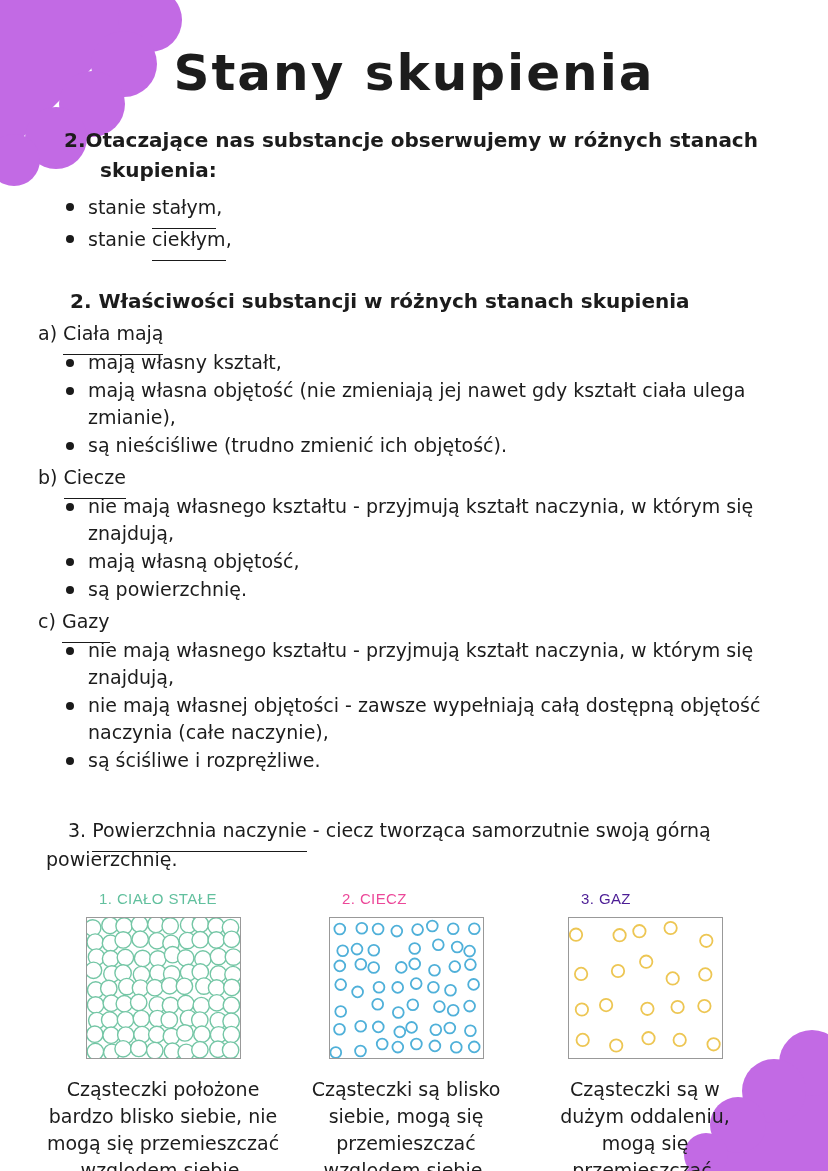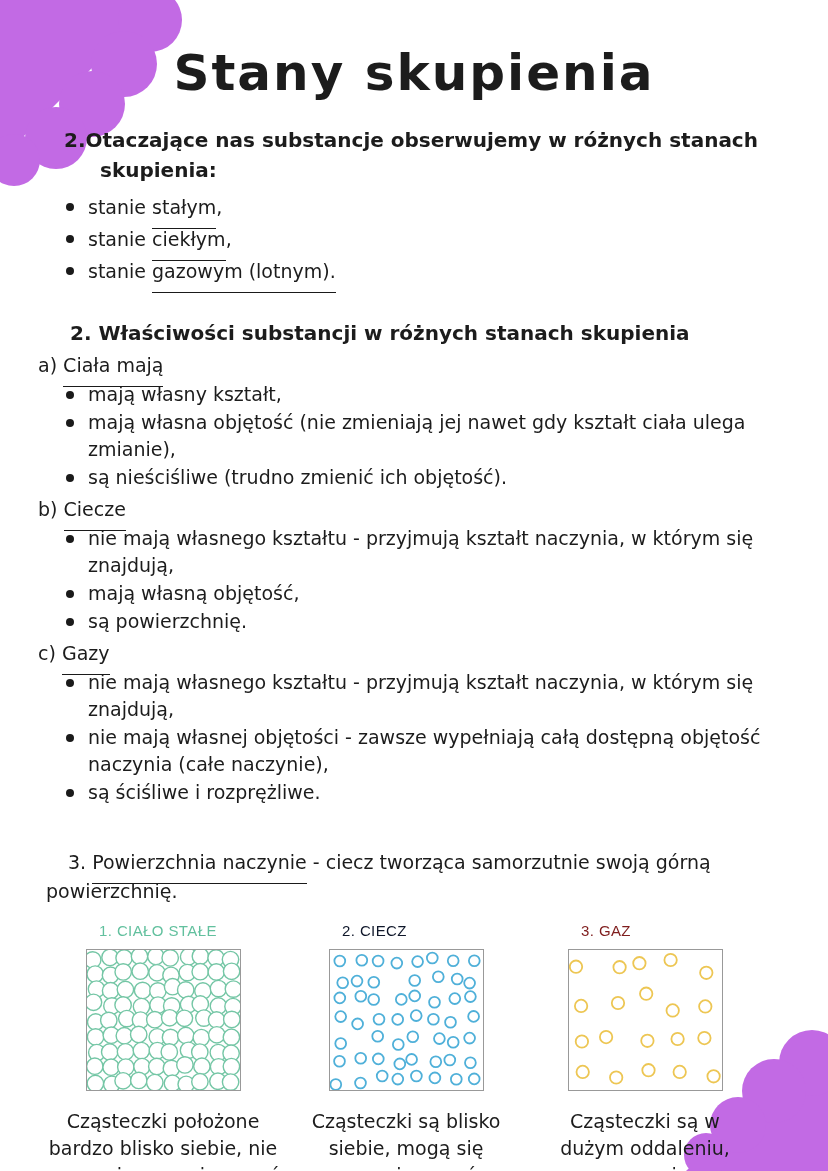--- a/index.html
+++ b/index.html
@@ -136,23 +136,20 @@
 
     <h1 class="title">Stany skupienia</h1>
 
     <p class="s1-heading">2.Otaczające nas substancje obserwujemy w różnych stanach skupienia:</p>
     <ul class="dots">
       <li>
         <span>stanie </span><span class="u">stałym</span><span>,</span>
       </li>
       <li>
         <span>stanie </span><span class="u">ciekłym</span><span>,</span>
-      </li>
-      <li>
-        <span>stanie </span><span class="u">gazowym (lotnym).</span><span></span>
       </li>
     </ul>
 
     <p class="s2-heading">2. Właściwości substancji w różnych stanach skupienia</p>
 
     <div class="group">
       <p class="group-title">
         <span>a)</span>&nbsp;<span class="u">Ciała mają</span>
       </p>
       <ul class="dots">
@@ -283,21 +280,21 @@
               <circle cx="99.2" cy="134.3" r="8.2" fill="#ffffff" stroke="#74c6a5" stroke-width="1.4"></circle>
               <circle cx="112.9" cy="131.7" r="8.2" fill="#ffffff" stroke="#74c6a5" stroke-width="1.4"></circle>
               <circle cx="130.9" cy="131.2" r="8.2" fill="#ffffff" stroke="#74c6a5" stroke-width="1.4"></circle>
               <circle cx="143.6" cy="132.1" r="8.2" fill="#ffffff" stroke="#74c6a5" stroke-width="1.4"></circle>
             </svg>
         </div>
         <figcaption>Cząsteczki położone bardzo blisko siebie, nie mogą się przemieszczać względem siebie.</figcaption>
       </figure>
 
       <figure class="figcol">
-        <div class="figlabel" style="color: #0f172a;">2. CIECZ</div>
+        <div class="figlabel" style="color: #ec4899;">2. CIECZ</div>
         <div class="box" style="border-color: rgb(153, 153, 153);">
           <svg class="particles" width="153" height="140" viewBox="0 0 153 140" aria-hidden="true">
               <circle cx="9.8" cy="11.0" r="5.4" fill="#ffffff" stroke="#4fb0d9" stroke-width="1.8"></circle>
               <circle cx="31.8" cy="10.3" r="5.4" fill="#ffffff" stroke="#4fb0d9" stroke-width="1.8"></circle>
               <circle cx="48.1" cy="11.0" r="5.4" fill="#ffffff" stroke="#4fb0d9" stroke-width="1.8"></circle>
               <circle cx="66.8" cy="13.1" r="5.4" fill="#ffffff" stroke="#4fb0d9" stroke-width="1.8"></circle>
               <circle cx="87.6" cy="11.6" r="5.4" fill="#ffffff" stroke="#4fb0d9" stroke-width="1.8"></circle>
               <circle cx="102.3" cy="8.0" r="5.4" fill="#ffffff" stroke="#4fb0d9" stroke-width="1.8"></circle>
               <circle cx="123.2" cy="10.7" r="5.4" fill="#ffffff" stroke="#4fb0d9" stroke-width="1.8"></circle>
               <circle cx="144.3" cy="10.7" r="5.4" fill="#ffffff" stroke="#4fb0d9" stroke-width="1.8"></circle>
@@ -346,21 +343,21 @@
               <circle cx="86.4" cy="126.0" r="5.4" fill="#ffffff" stroke="#4fb0d9" stroke-width="1.8"></circle>
               <circle cx="104.9" cy="127.9" r="5.4" fill="#ffffff" stroke="#4fb0d9" stroke-width="1.8"></circle>
               <circle cx="126.3" cy="129.2" r="5.4" fill="#ffffff" stroke="#4fb0d9" stroke-width="1.8"></circle>
               <circle cx="144.2" cy="128.9" r="5.4" fill="#ffffff" stroke="#4fb0d9" stroke-width="1.8"></circle>
             </svg>
         </div>
         <figcaption>Cząsteczki są blisko siebie, mogą się przemieszczać względem siebie.</figcaption>
       </figure>
 
       <figure class="figcol">
-        <div class="figlabel" style="color: #7f1d1d;">3. GAZ</div>
+        <div class="figlabel" style="color: #4c1d95;">3. GAZ</div>
         <div class="box" style="border-color: rgb(153, 153, 153);">
           <svg class="particles" width="153" height="140" viewBox="0 0 153 140" aria-hidden="true">
               <circle cx="7.0" cy="16.7" r="6.2" fill="#ffffff" stroke="#edc653" stroke-width="1.8"></circle>
               <circle cx="50.6" cy="17.2" r="6.2" fill="#ffffff" stroke="#edc653" stroke-width="1.8"></circle>
               <circle cx="70.4" cy="13.2" r="6.2" fill="#ffffff" stroke="#edc653" stroke-width="1.8"></circle>
               <circle cx="101.6" cy="10.0" r="6.2" fill="#ffffff" stroke="#edc653" stroke-width="1.8"></circle>
               <circle cx="137.3" cy="22.8" r="6.2" fill="#ffffff" stroke="#edc653" stroke-width="1.8"></circle>
               <circle cx="12.1" cy="55.9" r="6.2" fill="#ffffff" stroke="#edc653" stroke-width="1.8"></circle>
               <circle cx="49.0" cy="53.0" r="6.2" fill="#ffffff" stroke="#edc653" stroke-width="1.8"></circle>
               <circle cx="77.2" cy="43.7" r="6.2" fill="#ffffff" stroke="#edc653" stroke-width="1.8"></circle>

